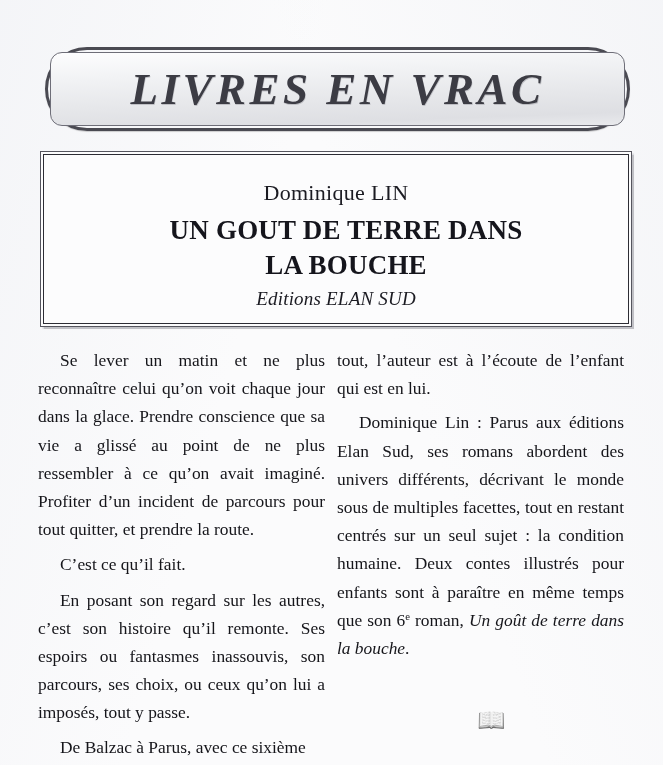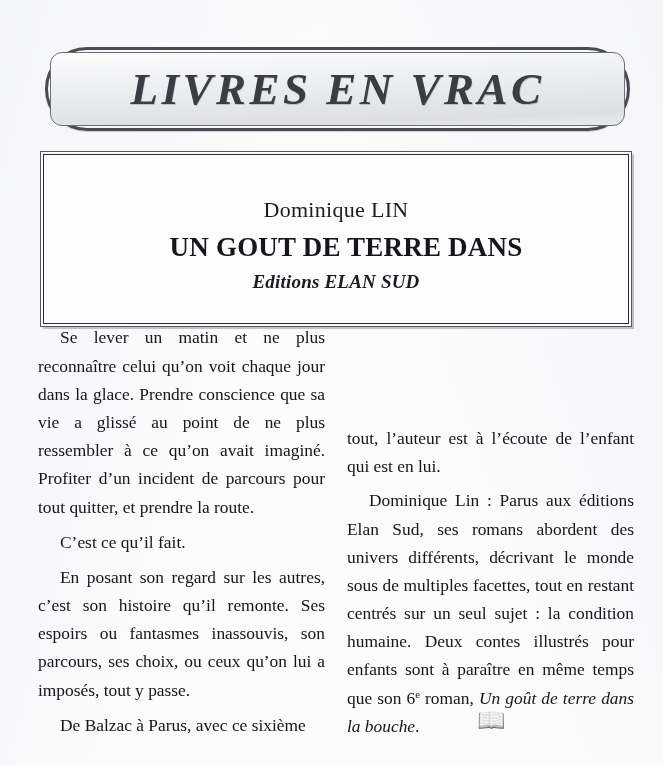--- a/index.html
+++ b/index.html
@@ -108,36 +108,35 @@
     line-height: 1.26;
     text-align: center;
     letter-spacing: 0.2px;
     margin-bottom: 6px;
     margin-left: 20px;
   }
   .book-title-line { display: block; }
   .book-publisher {
     font-size: 19px;
     font-style: italic;
-    font-weight: bold;
+    font-weight: normal;
     color: #1b1b22;
     letter-spacing: 0.2px;
     text-align: right;
   }
 
   
   .columns {
     position: absolute;
     left: 38px;
     top: 346px;
     width: 596px;
     height: 400px;
     display: flex;
-    gap: 22px;
-    align-items: flex-end;
+    gap: 12px;
   }
   .column {
     width: 287px;
     font-size: 17.4px;
     line-height: 1.62;
     text-align: justify;
     color: #15151a;
   }
   .column p {
     margin: 0 0 7px 0;
@@ -177,20 +176,21 @@
       <div class="masthead-title">LIVRES EN VRAC</div>
     </div>
   </div>
 
   <div class="bookbox-wrap">
     <div class="bookbox-outer"></div>
     <div class="bookbox-inner">
       <div class="book-author">Dominique LIN</div>
       <div class="book-title">
         <span class="book-title-line">UN GOUT DE TERRE DANS</span>
+        <span class="book-title-line">LA BOUCHE</span>
       </div>
       <div class="book-publisher">Editions ELAN SUD</div>
     </div>
   </div>
 
   <div class="columns">
 
     <div class="column col-left">
       <p>Se lever un matin et ne plus reconnaître celui qu’on voit chaque jour dans la glace. Prendre conscience que sa vie a glissé au point de ne plus ressembler à ce qu’on avait imaginé. Profiter d’un incident de parcours pour tout quitter, et prendre la route.</p>
       <p>C’est ce qu’il fait.</p>

